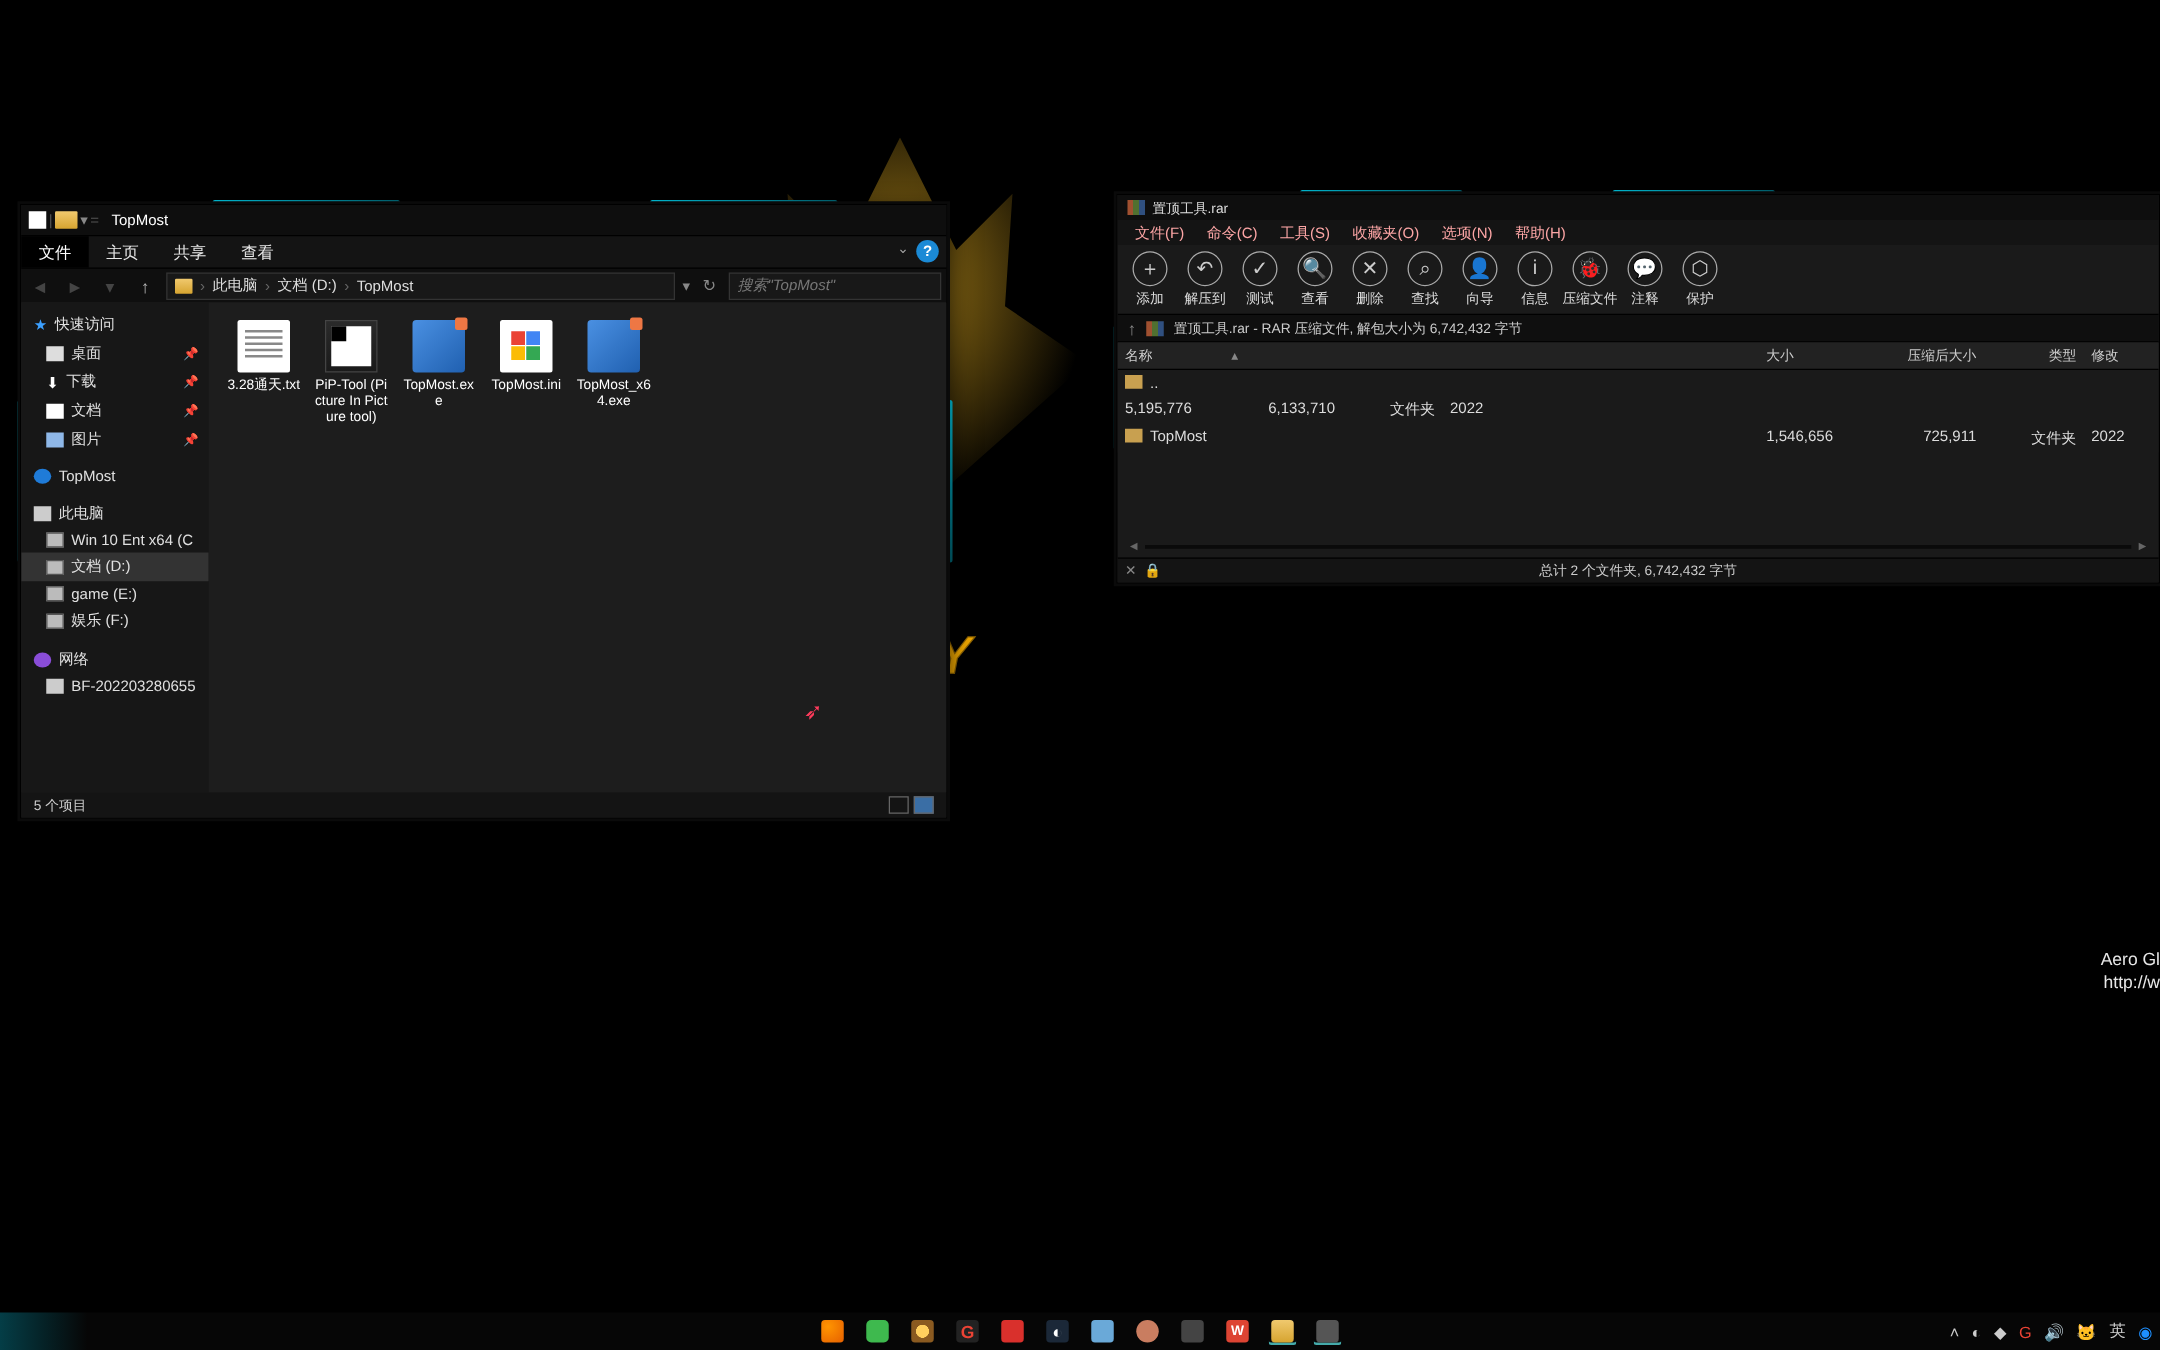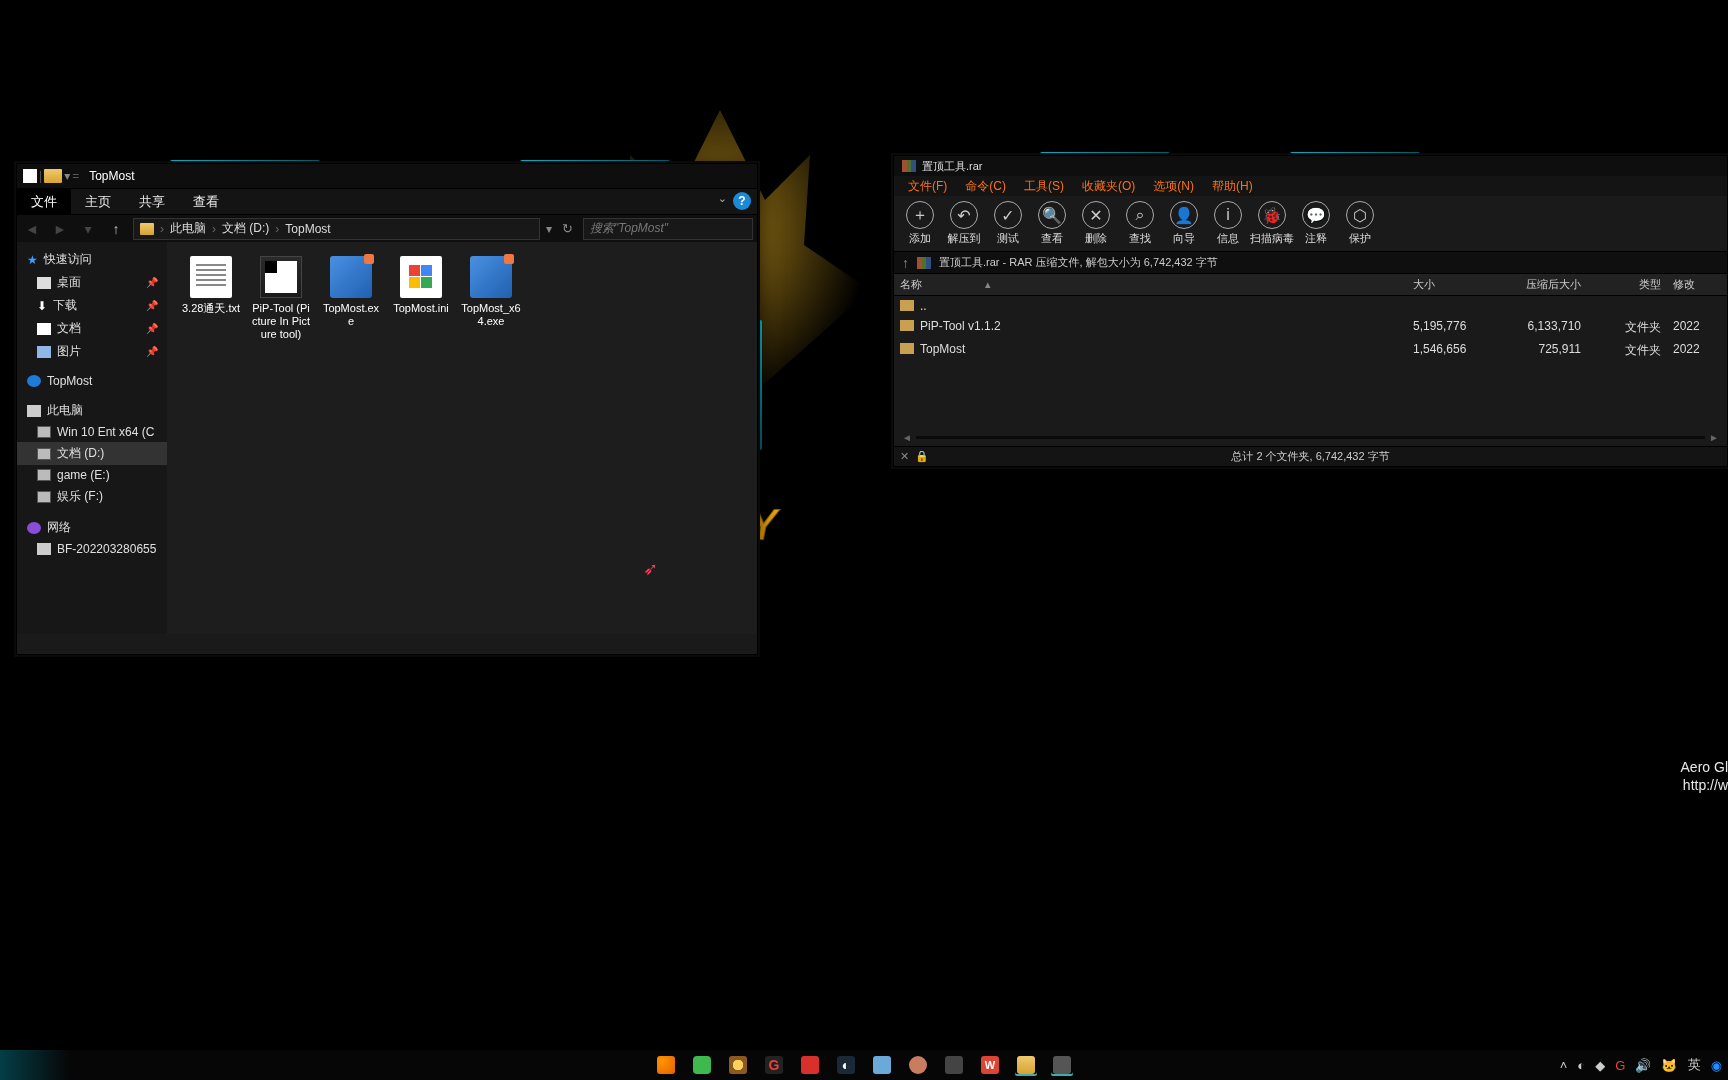--- a/index.html
+++ b/index.html
@@ -97,21 +97,21 @@
 
 .win-rar {
   position:absolute; left:893px; top:155px; width:835px; height:312px;
   background:#1a1a1a; border:1px solid #000;
   box-shadow:0 0 0 2px #0a0a0a, 0 6px 20px rgba(0,0,0,.8);
   overflow:hidden;
 }
 .rar-title{height:20px;background:#0e0e0e;display:flex;align-items:center;padding:0 8px;gap:6px;font-size:11px;color:#ddd;}
 .rar-books{width:14px;height:12px;background:linear-gradient(90deg,#a05030 33%,#507030 33% 66%,#305080 66%);}
 .rar-menu{height:20px;background:#141414;display:flex;align-items:center;padding:0 6px;gap:2px;}
-.rar-menu .mi{padding:2px 8px;font-size:12px;color:#f97316;cursor:pointer;}
+.rar-menu .mi{padding:2px 8px;font-size:12px;color:#fca5a5;cursor:pointer;}
 .rar-tools{height:56px;background:#1a1a1a;display:flex;align-items:center;padding:0 4px;border-bottom:1px solid #000;}
 .tool{width:44px;display:flex;flex-direction:column;align-items:center;gap:2px;font-size:11px;color:#ddd;cursor:pointer;}
 .tool .ti{width:28px;height:28px;border:1.5px solid #aaa;border-radius:50%;display:flex;align-items:center;justify-content:center;font-size:16px;color:#ccc;}
 .rar-loc{height:22px;background:#0f0f0f;display:flex;align-items:center;padding:0 8px;gap:8px;font-size:11px;color:#ccc;border-bottom:1px solid #000;}
 .rar-up{color:#888;font-size:14px;}
 .rar-list{background:#1a1a1a;}
 .rar-head{display:flex;background:#222;font-size:11px;color:#ccc;border-bottom:1px solid #000;}
 .rar-head .col,.rar-row .col{padding:3px 6px;}
 .c-name{flex:1;min-width:200px;}
 .c-size{width:90px;}
@@ -292,20 +292,26 @@
           <div class="file-icon fi-ini"></div>
           <div class="file-label">TopMost.ini</div>
         </div>
       <div class="file-item">
           <div class="file-icon fi-exe"></div>
           <div class="file-label">TopMost_x64.exe</div>
         </div>
     </div>
   </div>
 
+  <div class="exp-status">
+    <span>5 个项目</span>
+    <span class="flex"></span>
+    <span class="view-btn"></span>
+    <span class="view-btn" style="background:#3a6ea5"></span>
+  </div>
 </div>
 
 <div class="win-rar">
   <div class="rar-title">
     <span class="rar-books"></span>
     <span>置顶工具.rar</span>
   </div>
   <div class="rar-menu">
     <span class="mi">文件(F)</span>
     <span class="mi">命令(C)</span>
@@ -342,21 +348,21 @@
     <div class="tool">
         <span class="ti">👤</span>
         <span>向导</span>
       </div>
     <div class="tool">
         <span class="ti">i</span>
         <span>信息</span>
       </div>
     <div class="tool">
         <span class="ti">🐞</span>
-        <span>扫描病毒</span>
+        <span>压缩文件</span>
       </div>
     <div class="tool">
         <span class="ti">💬</span>
         <span>注释</span>
       </div>
     <div class="tool">
         <span class="ti">⬡</span>
         <span>保护</span>
       </div>
   </div>
@@ -374,21 +380,20 @@
       <div class="col c-date">修改</div>
     </div>
     <div class="rar-row">
       <div class="col c-name"><span class="rar-folder-ico"></span><span>..</span></div>
       <div class="col c-size"></div>
         <div class="col c-comp"></div>
         <div class="col c-type"></div>
         <div class="col c-date"></div>
     </div>
     <div class="rar-row">
-      <div class="col c-name"><span class="rar-folder-ico"></span><span>PiP-Tool v1.1.2</span></div>
       <div class="col c-size">5,195,776</div>
       <div class="col c-comp">6,133,710</div>
       <div class="col c-type">文件夹</div>
       <div class="col c-date">2022</div>
     </div>
     <div class="rar-row">
       <div class="col c-name"><span class="rar-folder-ico"></span><span>TopMost</span></div>
       <div class="col c-size">1,546,656</div>
       <div class="col c-comp">725,911</div>
       <div class="col c-type">文件夹</div>

